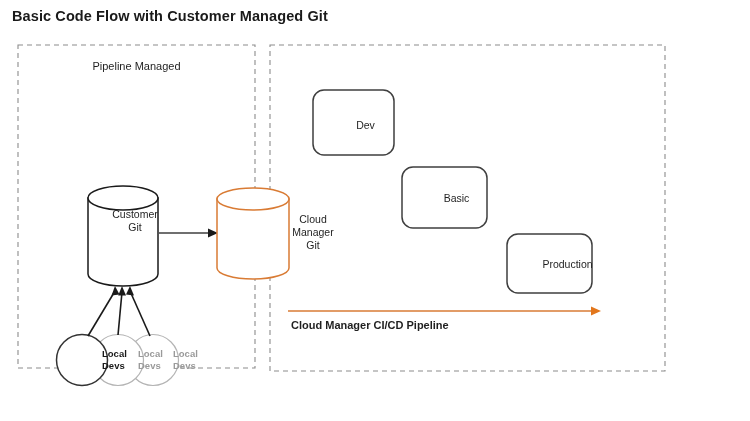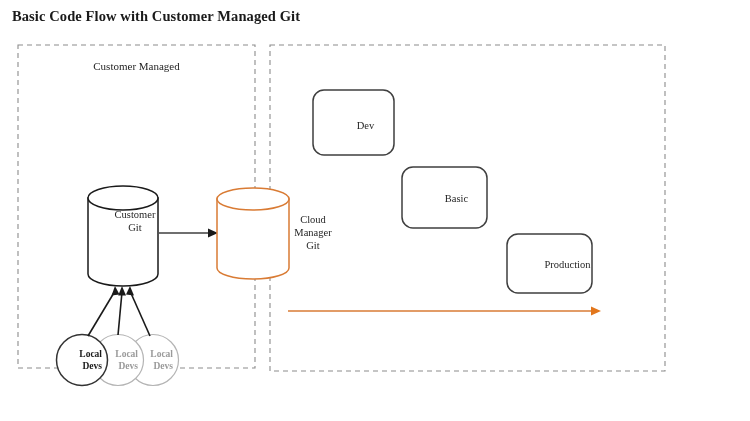--- a/index.html
+++ b/index.html
@@ -5,21 +5,21 @@
   html, body {
     margin: 0;
     padding: 0;
     background: #ffffff;
   }
   #canvas {
     position: relative;
     width: 750px;
     height: 421px;
     background: #ffffff;
-    font-family: Liberation Serif, serif;
+    font-family: Liberation Sans, sans-serif;
     overflow: hidden;
   }
   #diagram-svg {
     position: absolute;
     left: 0;
     top: 0;
     width: 750px;
     height: 421px;
   }
   .page-title {
@@ -47,22 +47,23 @@
     line-height: 13px;
     white-space: pre-line;
     margin-left: 12px;
   }
   .node-label.orange-text { color: #1f1f1f; }
   .circle-label {
     position: absolute;
     font-size: 9.5px;
     font-weight: bold;
     line-height: 12px;
-    text-align: right;
+    text-align: left;
     white-space: pre-line;
+    margin-left: 40px;
   }
   .circle-label.front { color: #1a1a1a; }
   .circle-label.back  { color: #9a9a9a; }
   .pipeline-label {
     position: absolute;
     font-size: 11px;
     font-weight: bold;
     color: #1f1f1f;
     white-space: nowrap;
   }
@@ -113,21 +114,21 @@
     <rect x="313" y="90" width="81" height="65" rx="11" ry="11" fill="#ffffff" stroke="#3f3f3f" stroke-width="1.5"></rect>
     <rect x="402" y="167" width="85" height="61" rx="11" ry="11" fill="#ffffff" stroke="#3f3f3f" stroke-width="1.5"></rect>
     <rect x="507" y="234" width="85" height="59" rx="11" ry="11" fill="#ffffff" stroke="#3f3f3f" stroke-width="1.5"></rect>
 
     <g>
       <line x1="288" y1="311" x2="594" y2="311" stroke="#D97B34" stroke-width="1.6"></line>
       <polygon points="601,311 591,306.5 591,315.5" fill="#E2761B"></polygon>
     </g>
   </svg>
 
-  <div class="zone-label" style="left:18px; top:60px; width:237px;">Customer Managed</div>
+  <div class="zone-label" style="left:18px; top:60px; width:237px;">Pipeline Managed</div>
 
 
   <div class="node-label" style="left:88px; top:208px; width:70px;">Customer
 Git</div>
 
   <div class="node-label orange-text" style="left:217px; top:213px; width:72px;padding-left:48px;">Cloud
 Manager
 Git</div>
 
   <div class="node-label" style="left:313px; top:119px; width:81px;">Dev</div>
@@ -138,14 +139,15 @@
 
   <div class="circle-label back" style="left:133px; top:348px; width:40px;">Local
 Devs</div>
 
   <div class="circle-label back" style="left:98px; top:348px; width:40px;">Local
 Devs</div>
 
   <div class="circle-label front" style="left:62px; top:348px; width:40px;">Local
 Devs</div>
 
+  <div class="pipeline-label" style="left:291px; top:319px;">Cloud Manager CI/CD Pipeline</div>
 
 </div>
 
 </body></html>

